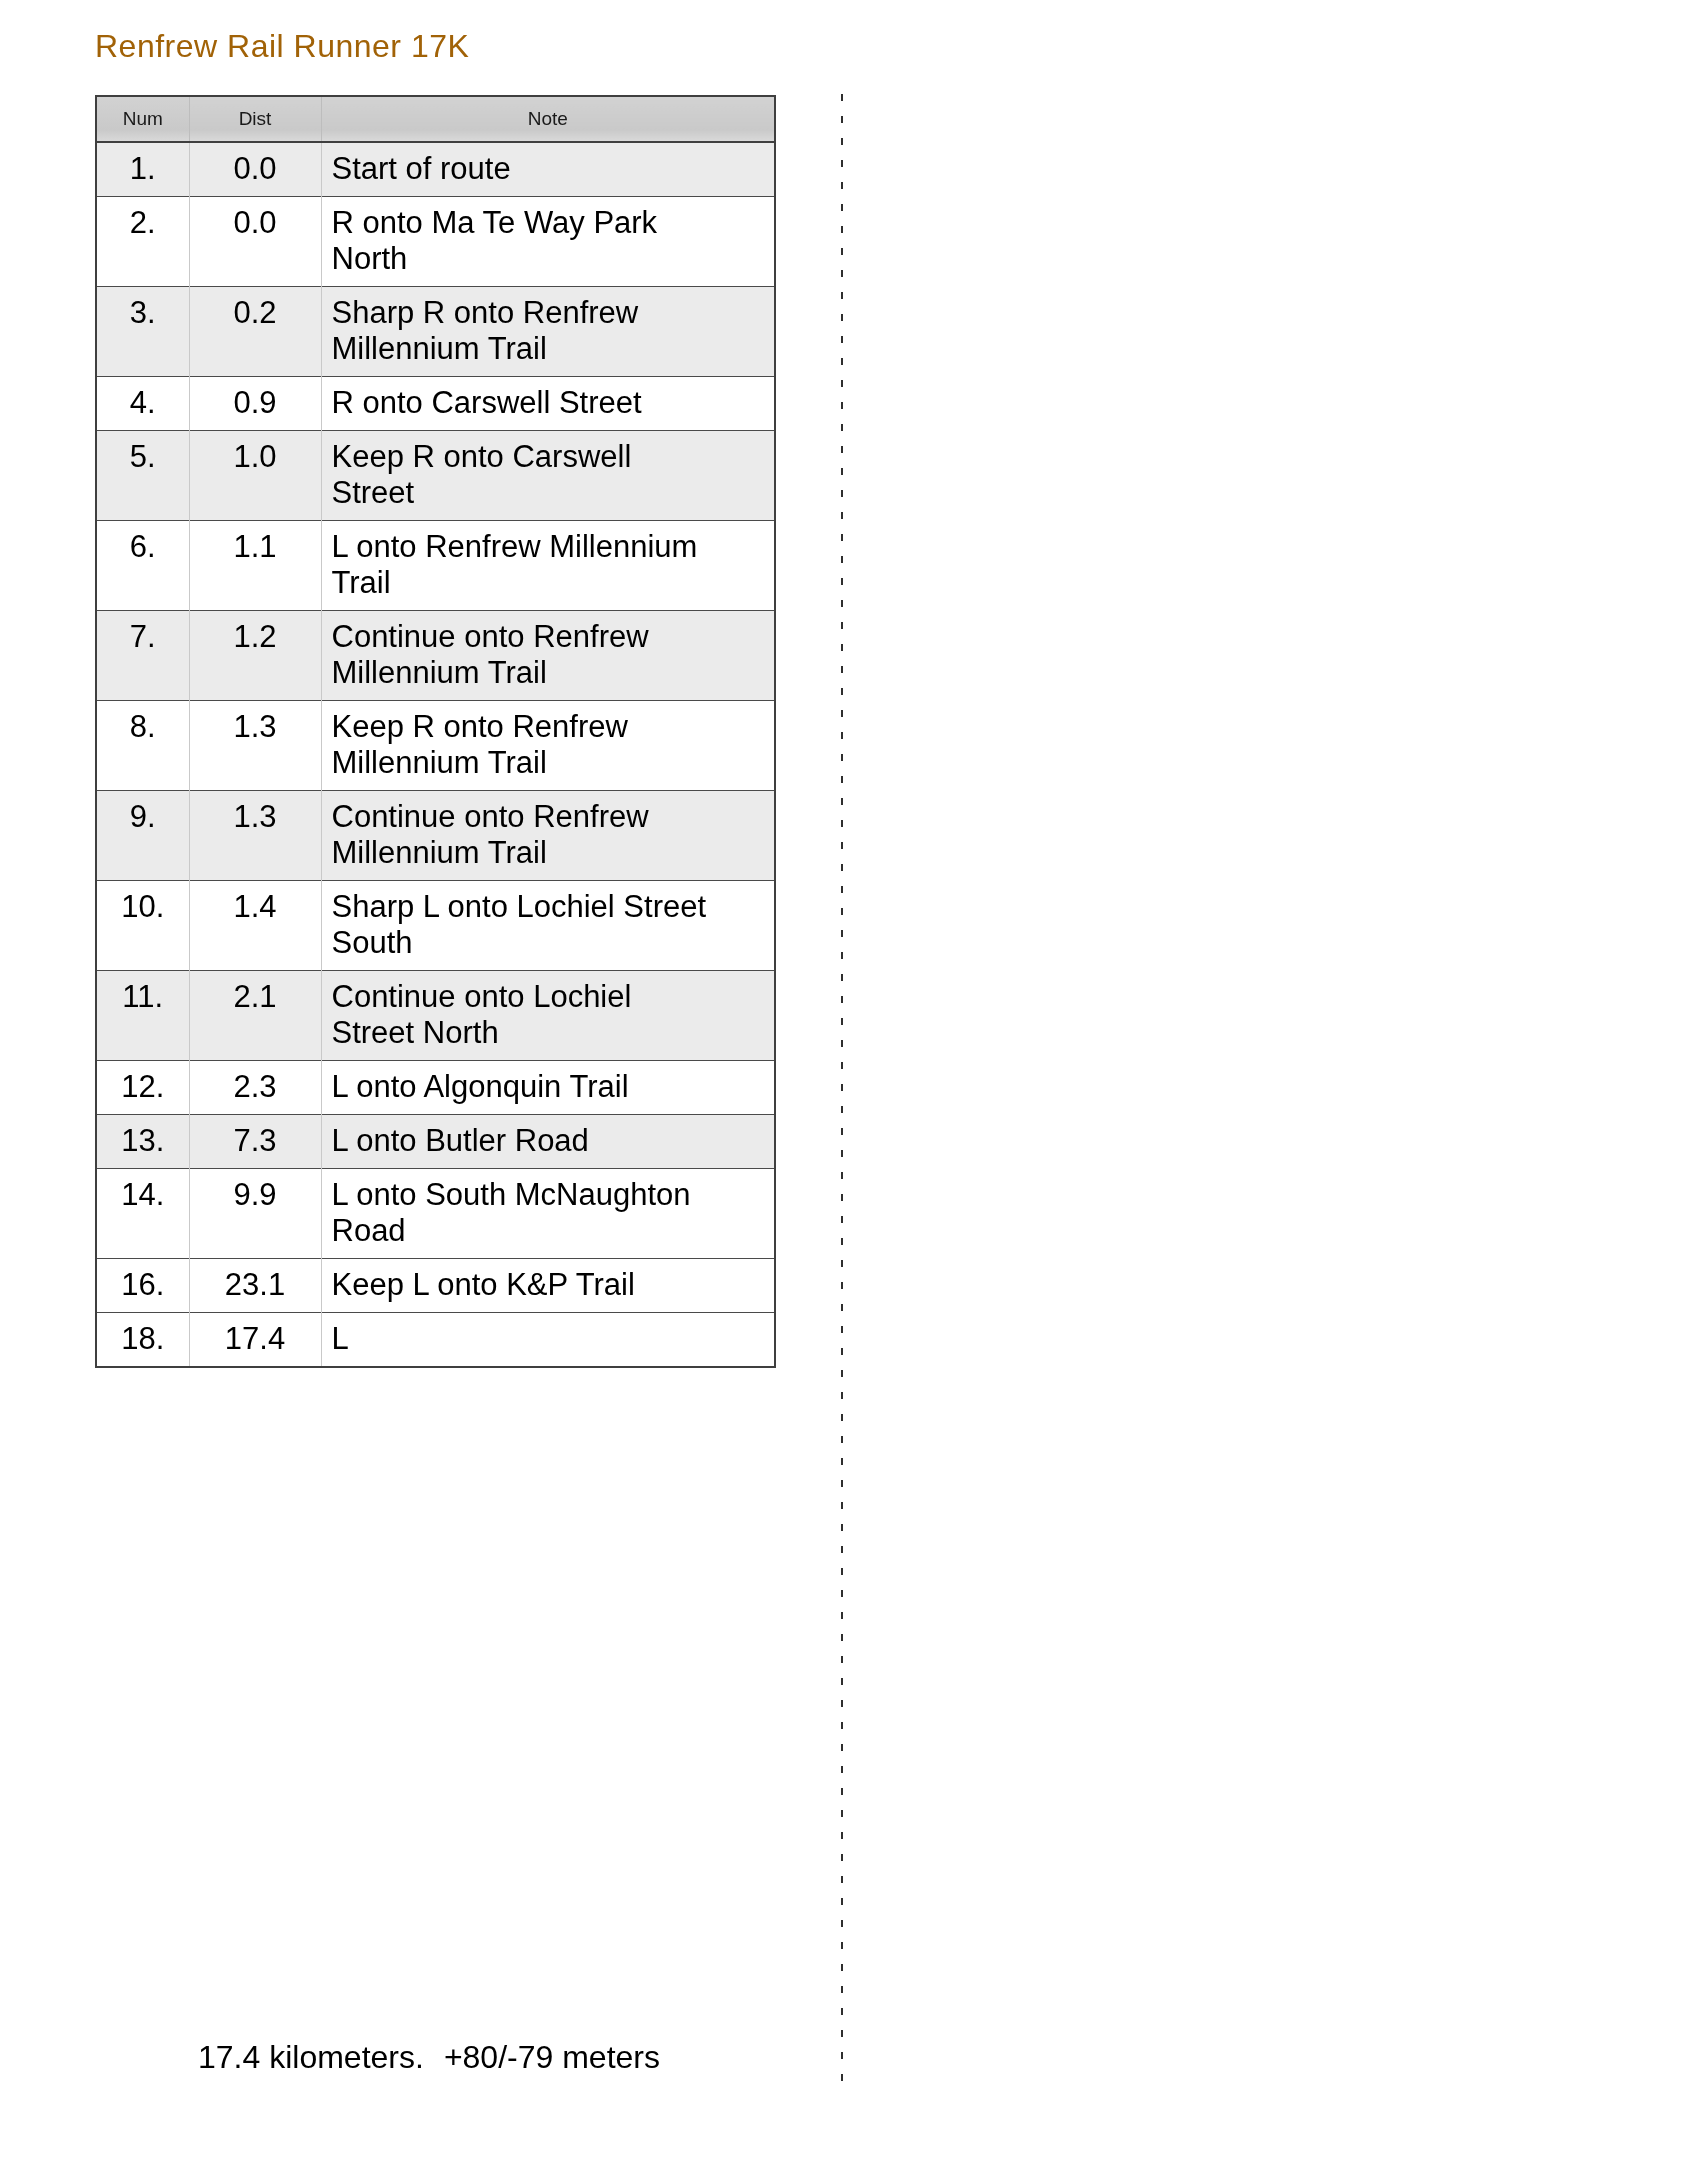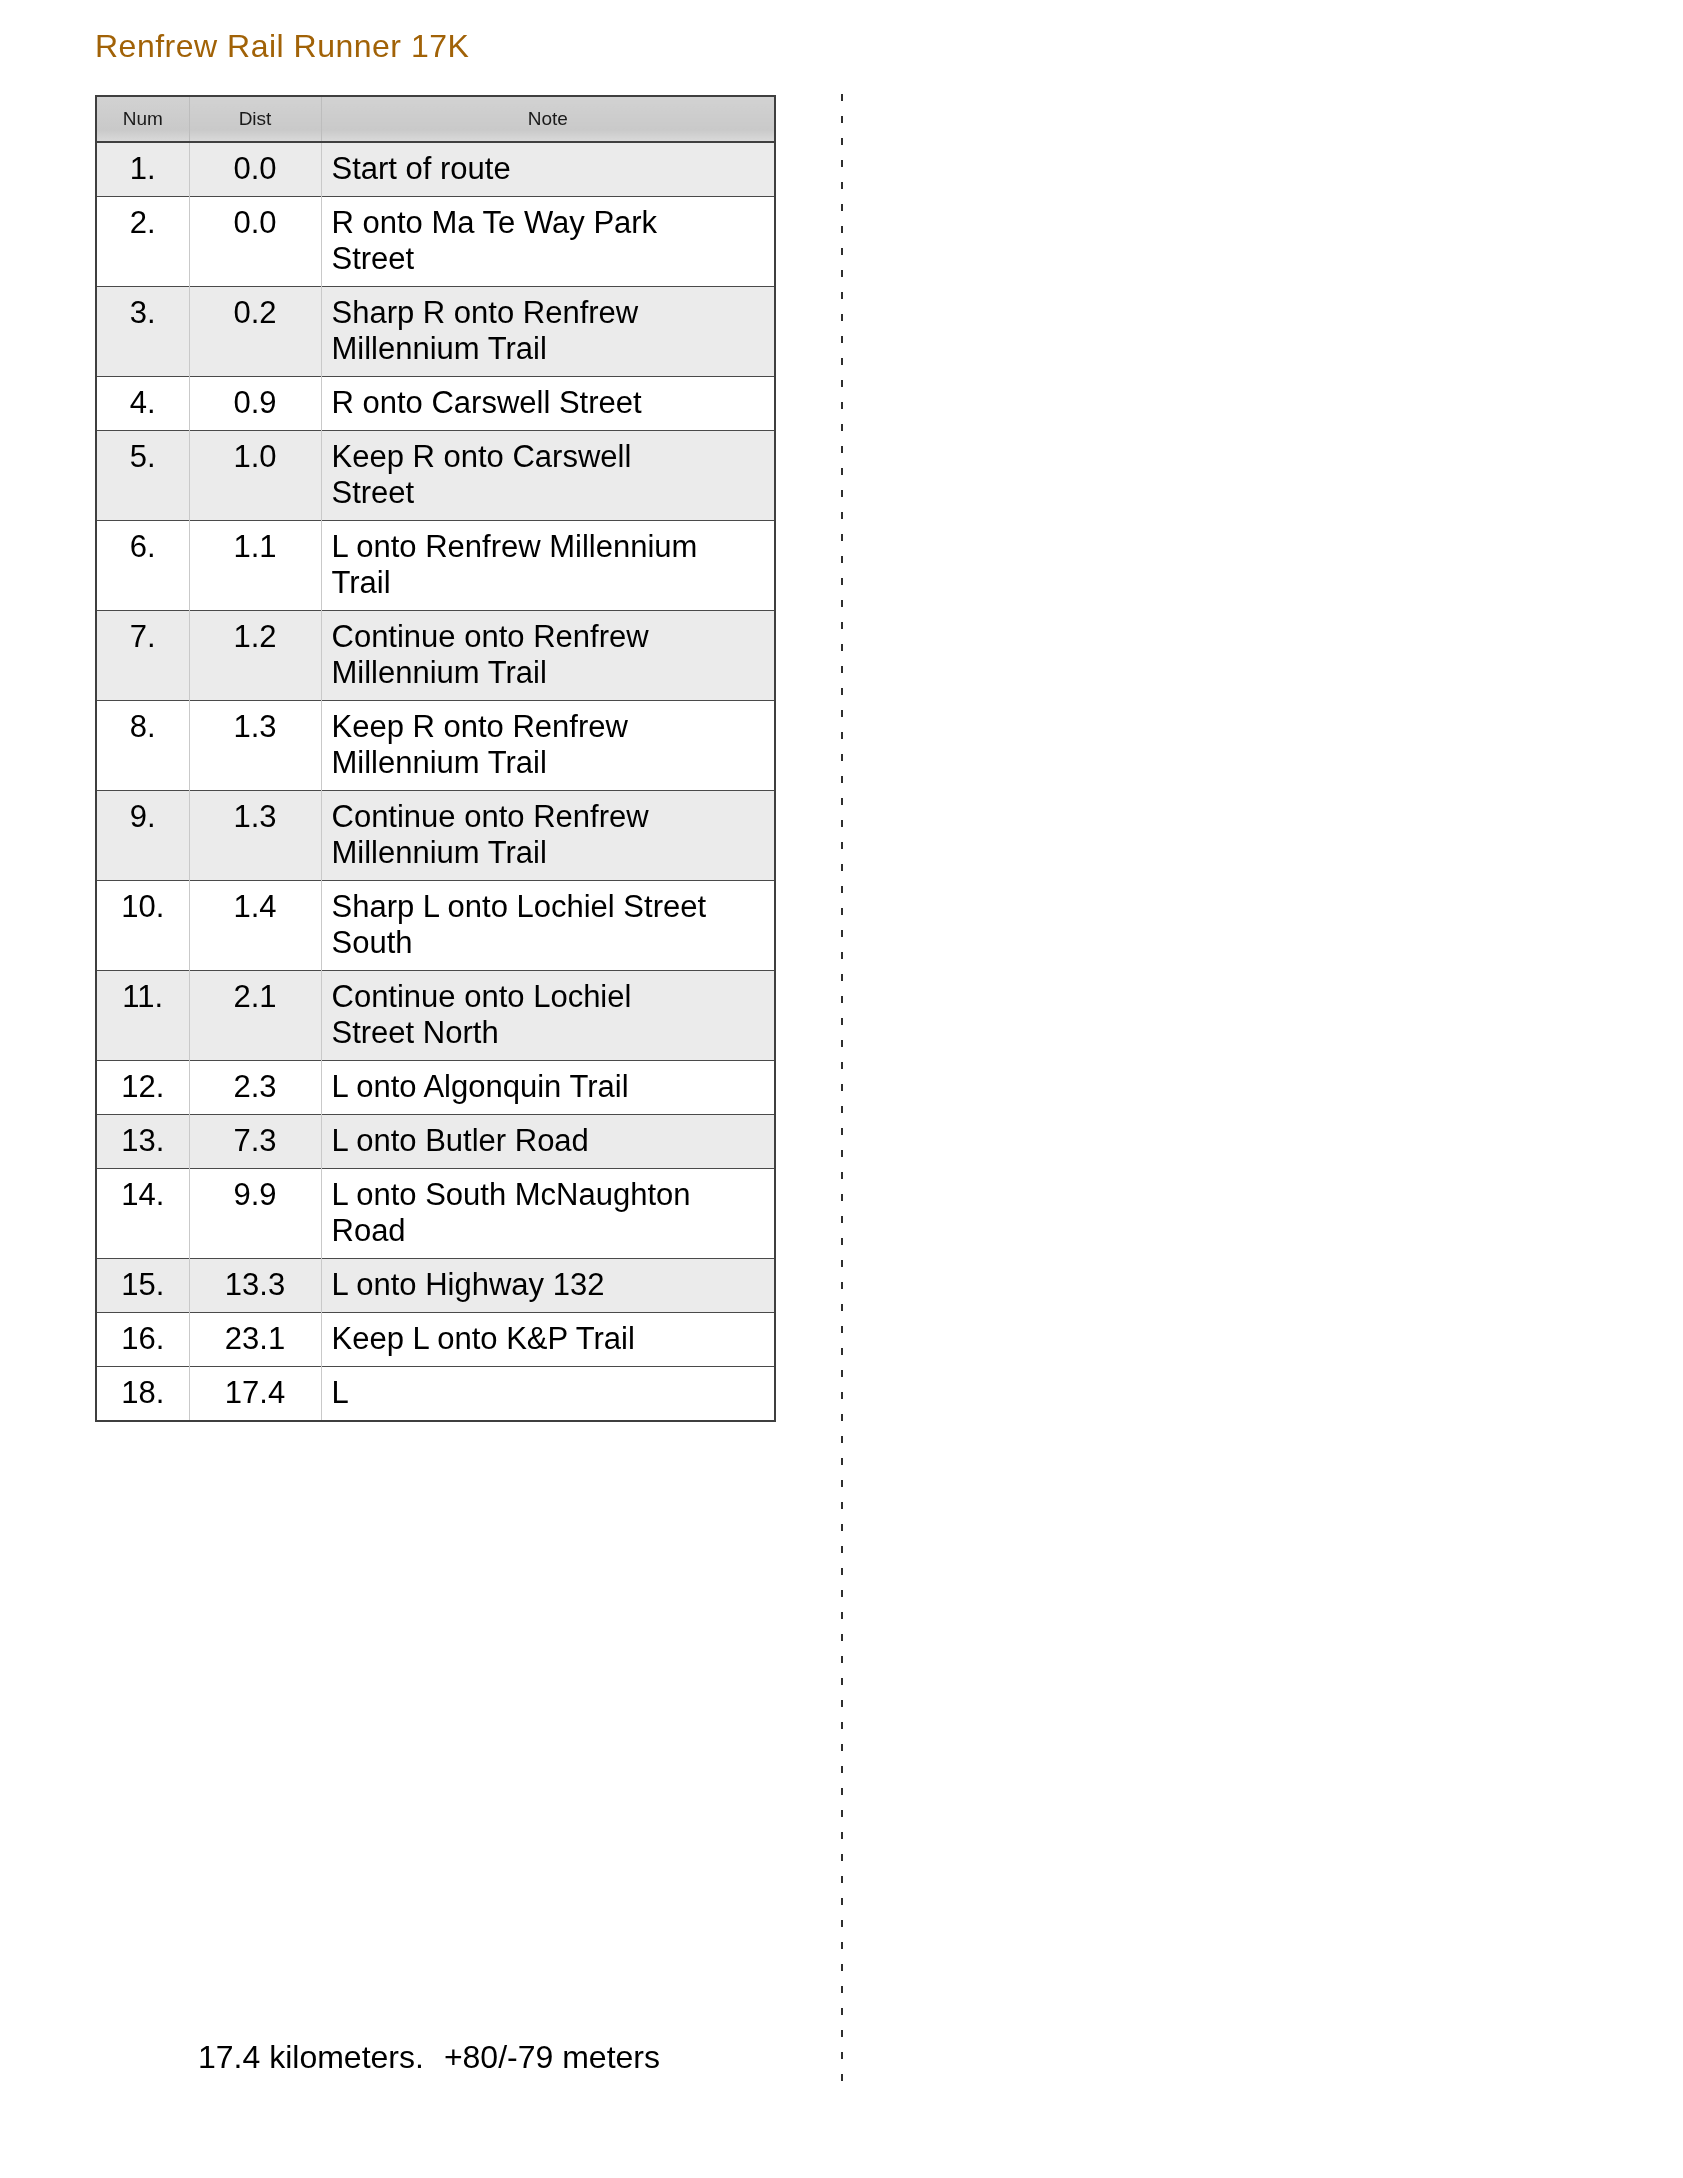--- a/index.html
+++ b/index.html
@@ -100,21 +100,21 @@
   <tbody>
       <tr class="shade">
     <td class="cell-num">1.</td>
     <td class="cell-dist">0.0</td>
     <td class="cell-note">Start of route</td>
   </tr>
       <tr>
     <td class="cell-num">2.</td>
     <td class="cell-dist">0.0</td>
     <td class="cell-note">R onto Ma Te Way Park
-Street</td>
+North</td>
   </tr>
       <tr class="shade">
     <td class="cell-num">3.</td>
     <td class="cell-dist">0.2</td>
     <td class="cell-note">Sharp R onto Renfrew
 Millennium Trail</td>
   </tr>
       <tr>
     <td class="cell-num">4.</td>
     <td class="cell-dist">0.9</td>
@@ -171,25 +171,20 @@
     <td class="cell-num">13.</td>
     <td class="cell-dist">7.3</td>
     <td class="cell-note">L onto Butler Road</td>
   </tr>
       <tr>
     <td class="cell-num">14.</td>
     <td class="cell-dist">9.9</td>
     <td class="cell-note">L onto South McNaughton
 Road</td>
   </tr>
-      <tr class="shade">
-    <td class="cell-num">15.</td>
-    <td class="cell-dist">13.3</td>
-    <td class="cell-note">L onto Highway 132</td>
-  </tr>
       <tr>
     <td class="cell-num">16.</td>
     <td class="cell-dist">23.1</td>
     <td class="cell-note">Keep L onto K&amp;P Trail</td>
   </tr>
       <tr>
     <td class="cell-num">18.</td>
     <td class="cell-dist">17.4</td>
     <td class="cell-note">L</td>
   </tr>

